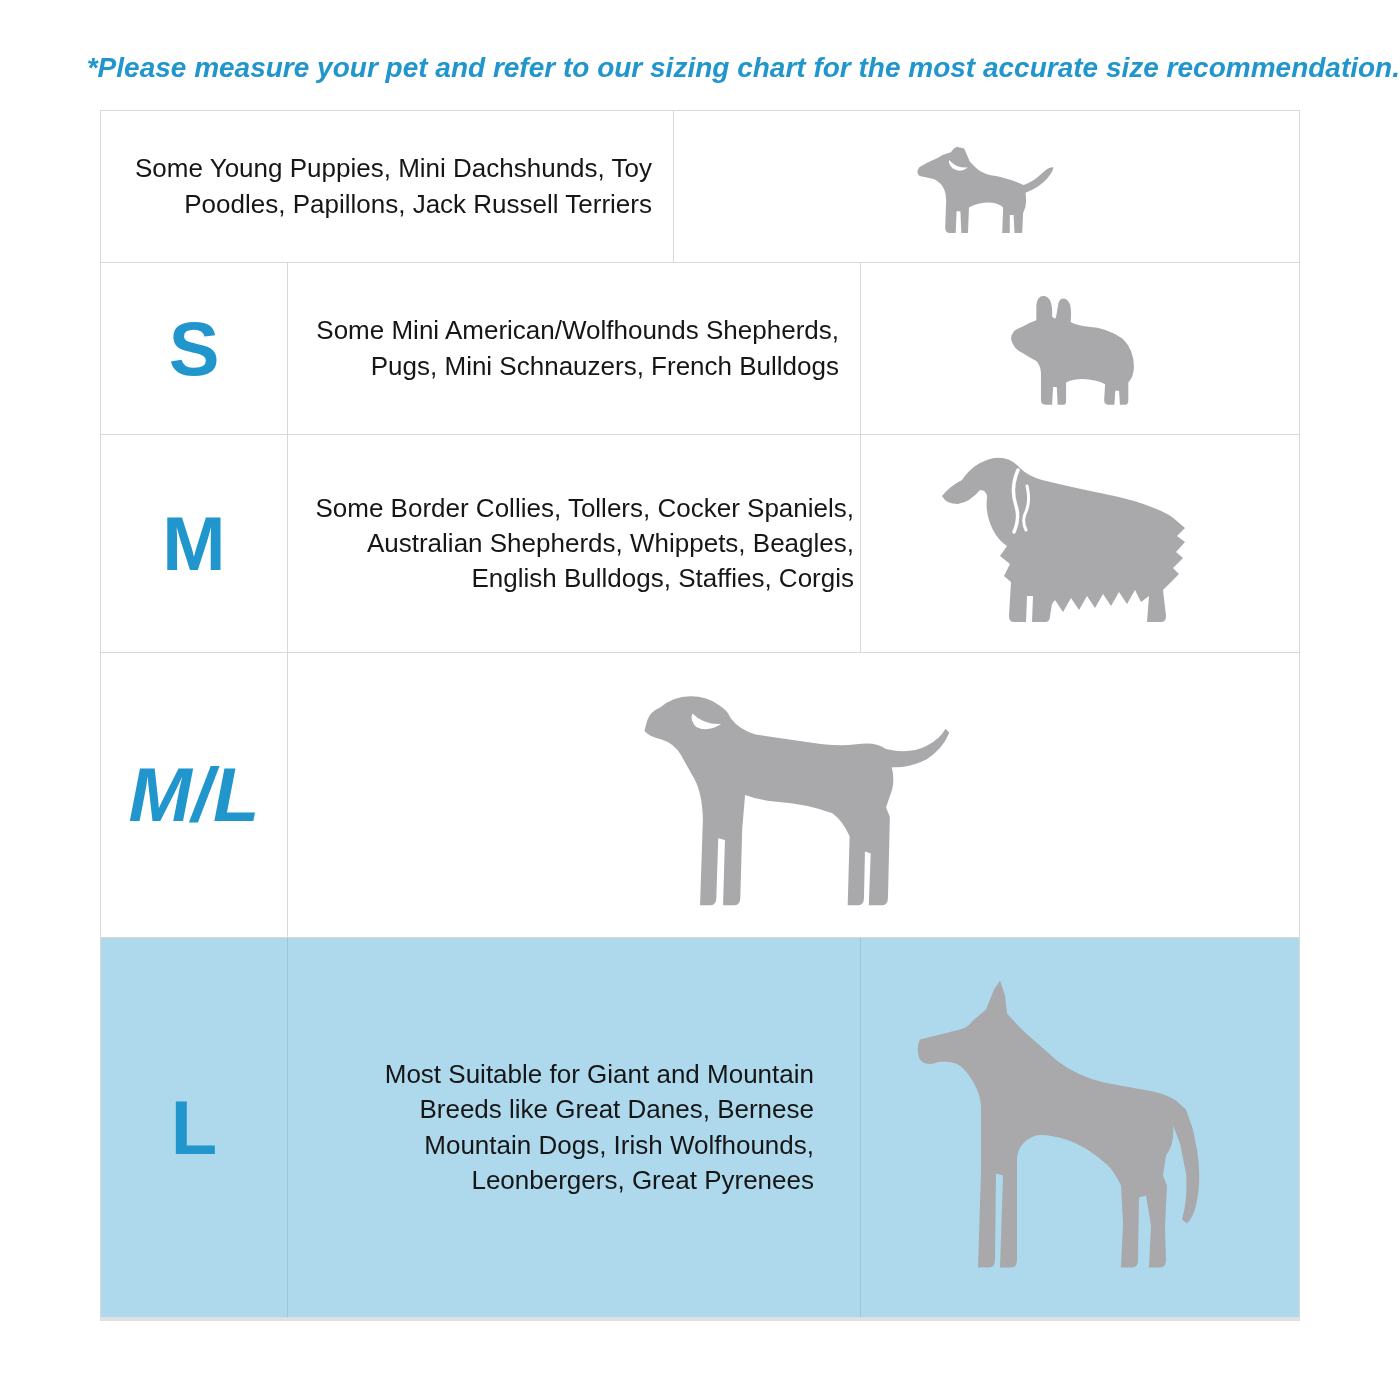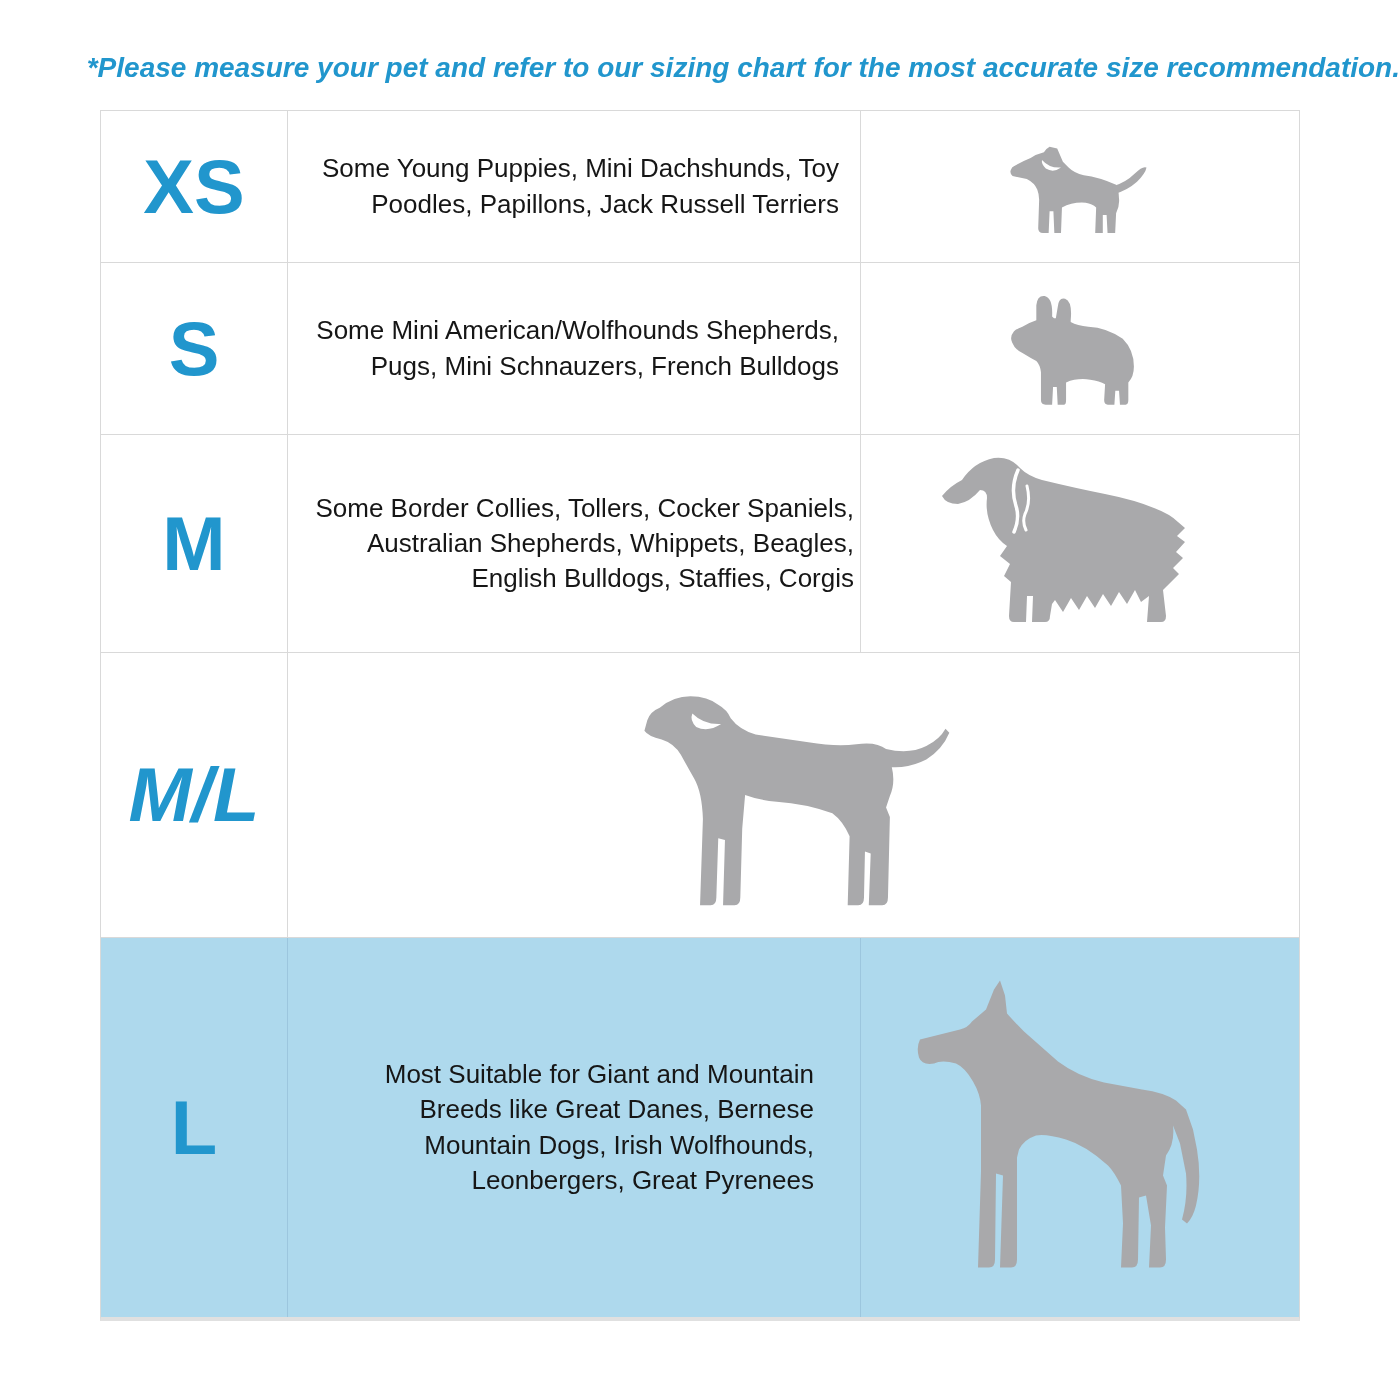--- a/index.html
+++ b/index.html
@@ -45,23 +45,20 @@
 </head>
 <body>
 
 <div class="page">
 
   <p class="note">*Please measure your pet and refer to our sizing chart for the most accurate size recommendation.</p>
 
   <div class="sizing-table">
 
     <div class="row row-xs">
-      <div class="cell cell-size">
-        <span class="size-label">XS</span>
-      </div>
       <div class="cell cell-desc">
         <p class="desc-text w530">Some Young Puppies, Mini Dachshunds, Toy Poodles, Papillons, Jack Russell Terriers</p>
       </div>
       <div class="cell cell-dog">
         <svg width="152" height="100" viewBox="0 0 160 105">
           <path class="dogfill" d="M8,33 Q5,37 9,41 L24,44 Q32,48 35,55 Q37,60 37,66 L36,96 Q36,101 41,101 L47,101 L48,78 L52,78 L53,101 L60,101 L61,74 Q72,68 86,69 Q93,70 97,74 L96,101 L104,101 L104,82 L108,82 L109,101 L117,101 L118,80 Q122,72 121,64 Q121,56 118,50 Q100,42 84,40 Q74,38 68,32 L62,26 L56,12 L48,10 Q44,12 42,16 Q34,18 28,22 Q18,26 10,31 Q8,32 8,33 Z"></path>
           <path class="dogfill" d="M114,52 Q128,48 138,38 Q146,30 150,32 Q149,38 140,47 Q130,56 116,60 Z"></path>
           <path d="M40,24 Q48,33 60,32 Q52,38 44,33 Q39,28 40,24 Z" fill="#ffffff"></path>
         </svg>
       </div>

